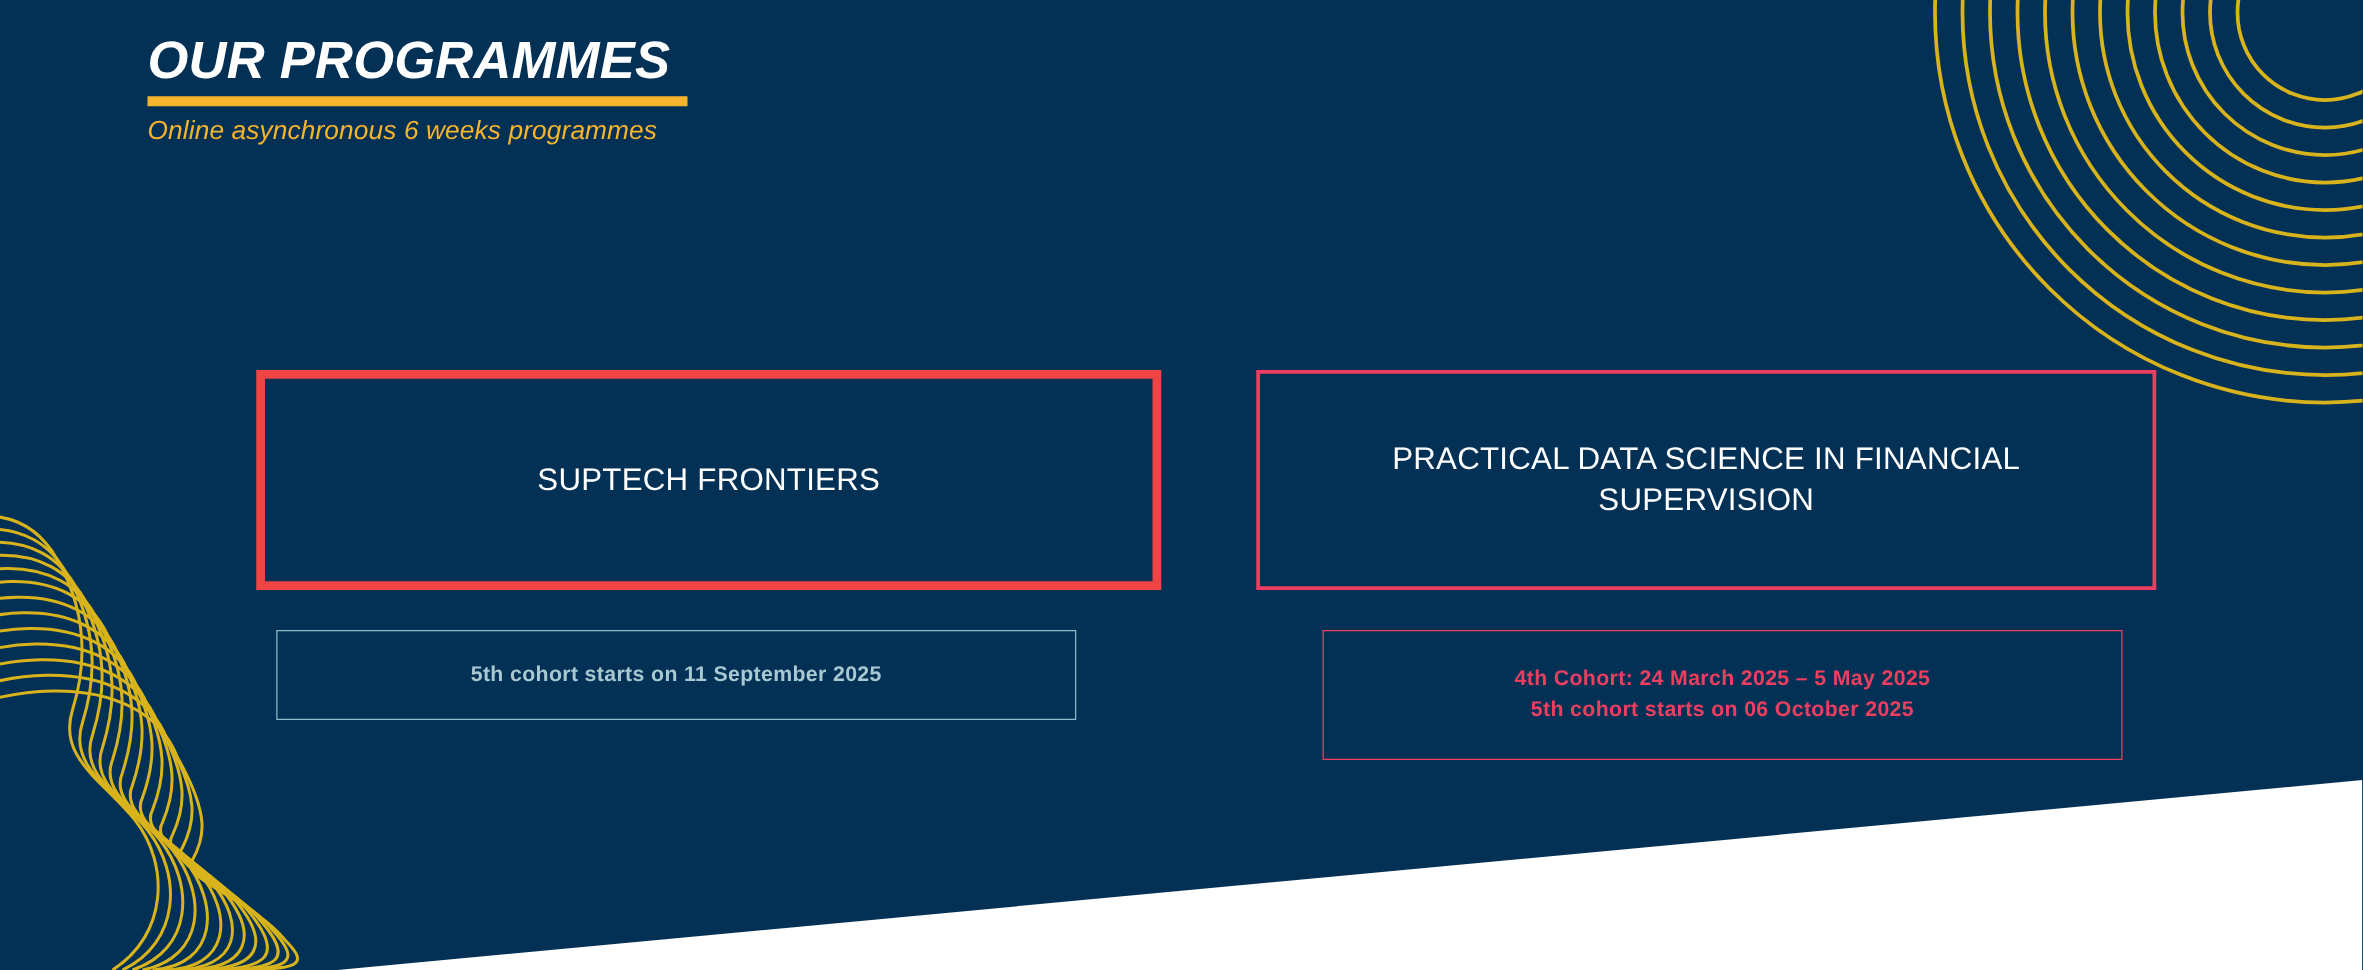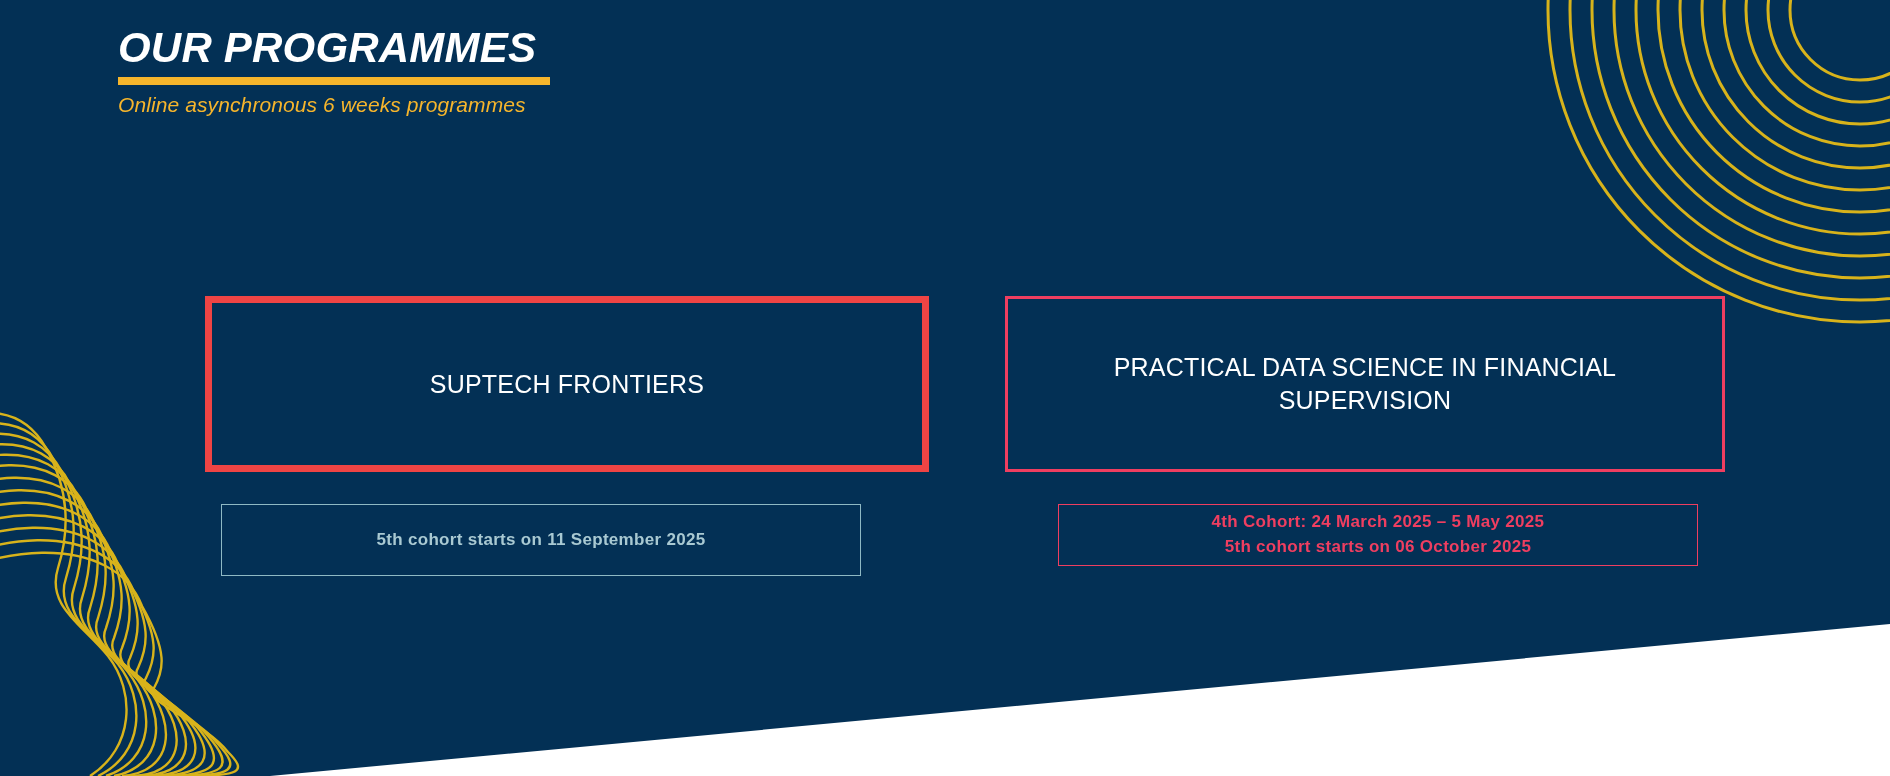--- a/index.html
+++ b/index.html
@@ -149,21 +149,21 @@
     color: #a9c9d2;
     font-size: 17px;
     font-weight: 700;
     letter-spacing: 0.3px;
   }
 
   .cohort-datascience {
     margin-top: 32px;
     margin-left: 53px;
     width: 640px;
-    height: 62px;
+    height: 104px;
     border: 1px solid #ef3e60;
   }
 
   .cohort-datascience .cohort-line {
     color: #ef3e60;
     font-size: 17px;
     font-weight: 700;
     letter-spacing: 0.3px;
     line-height: 1.45;
   }

